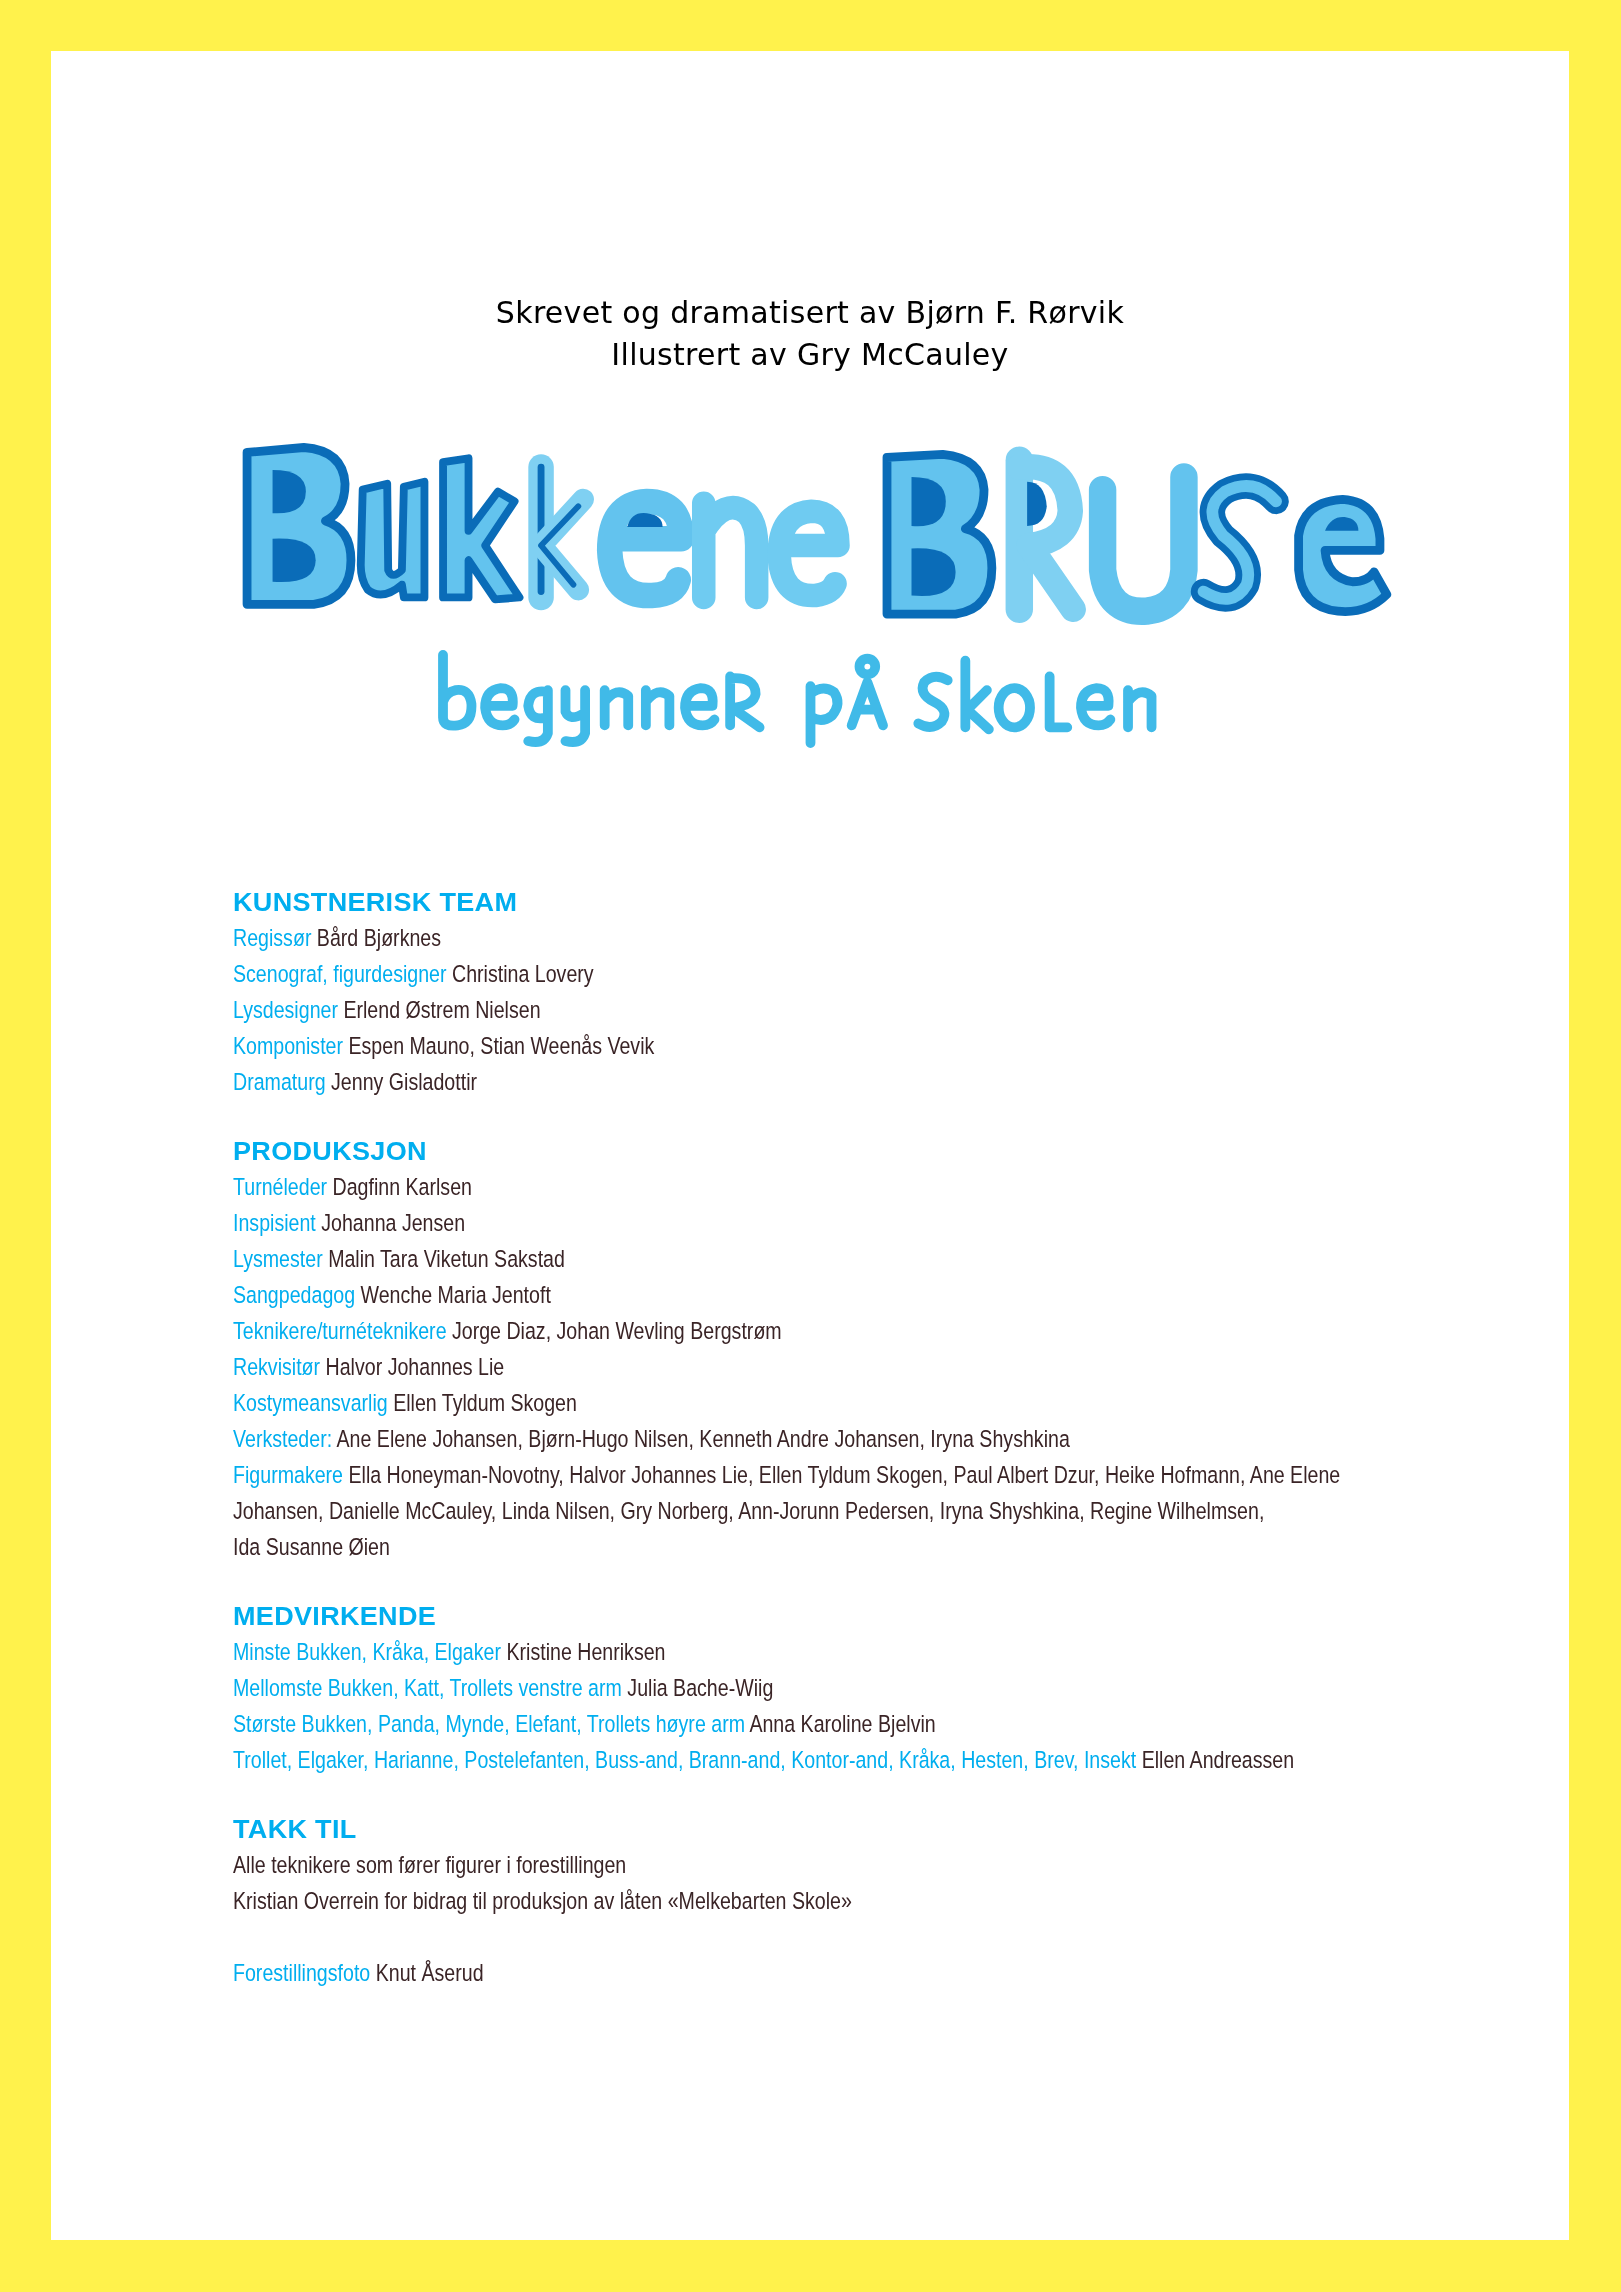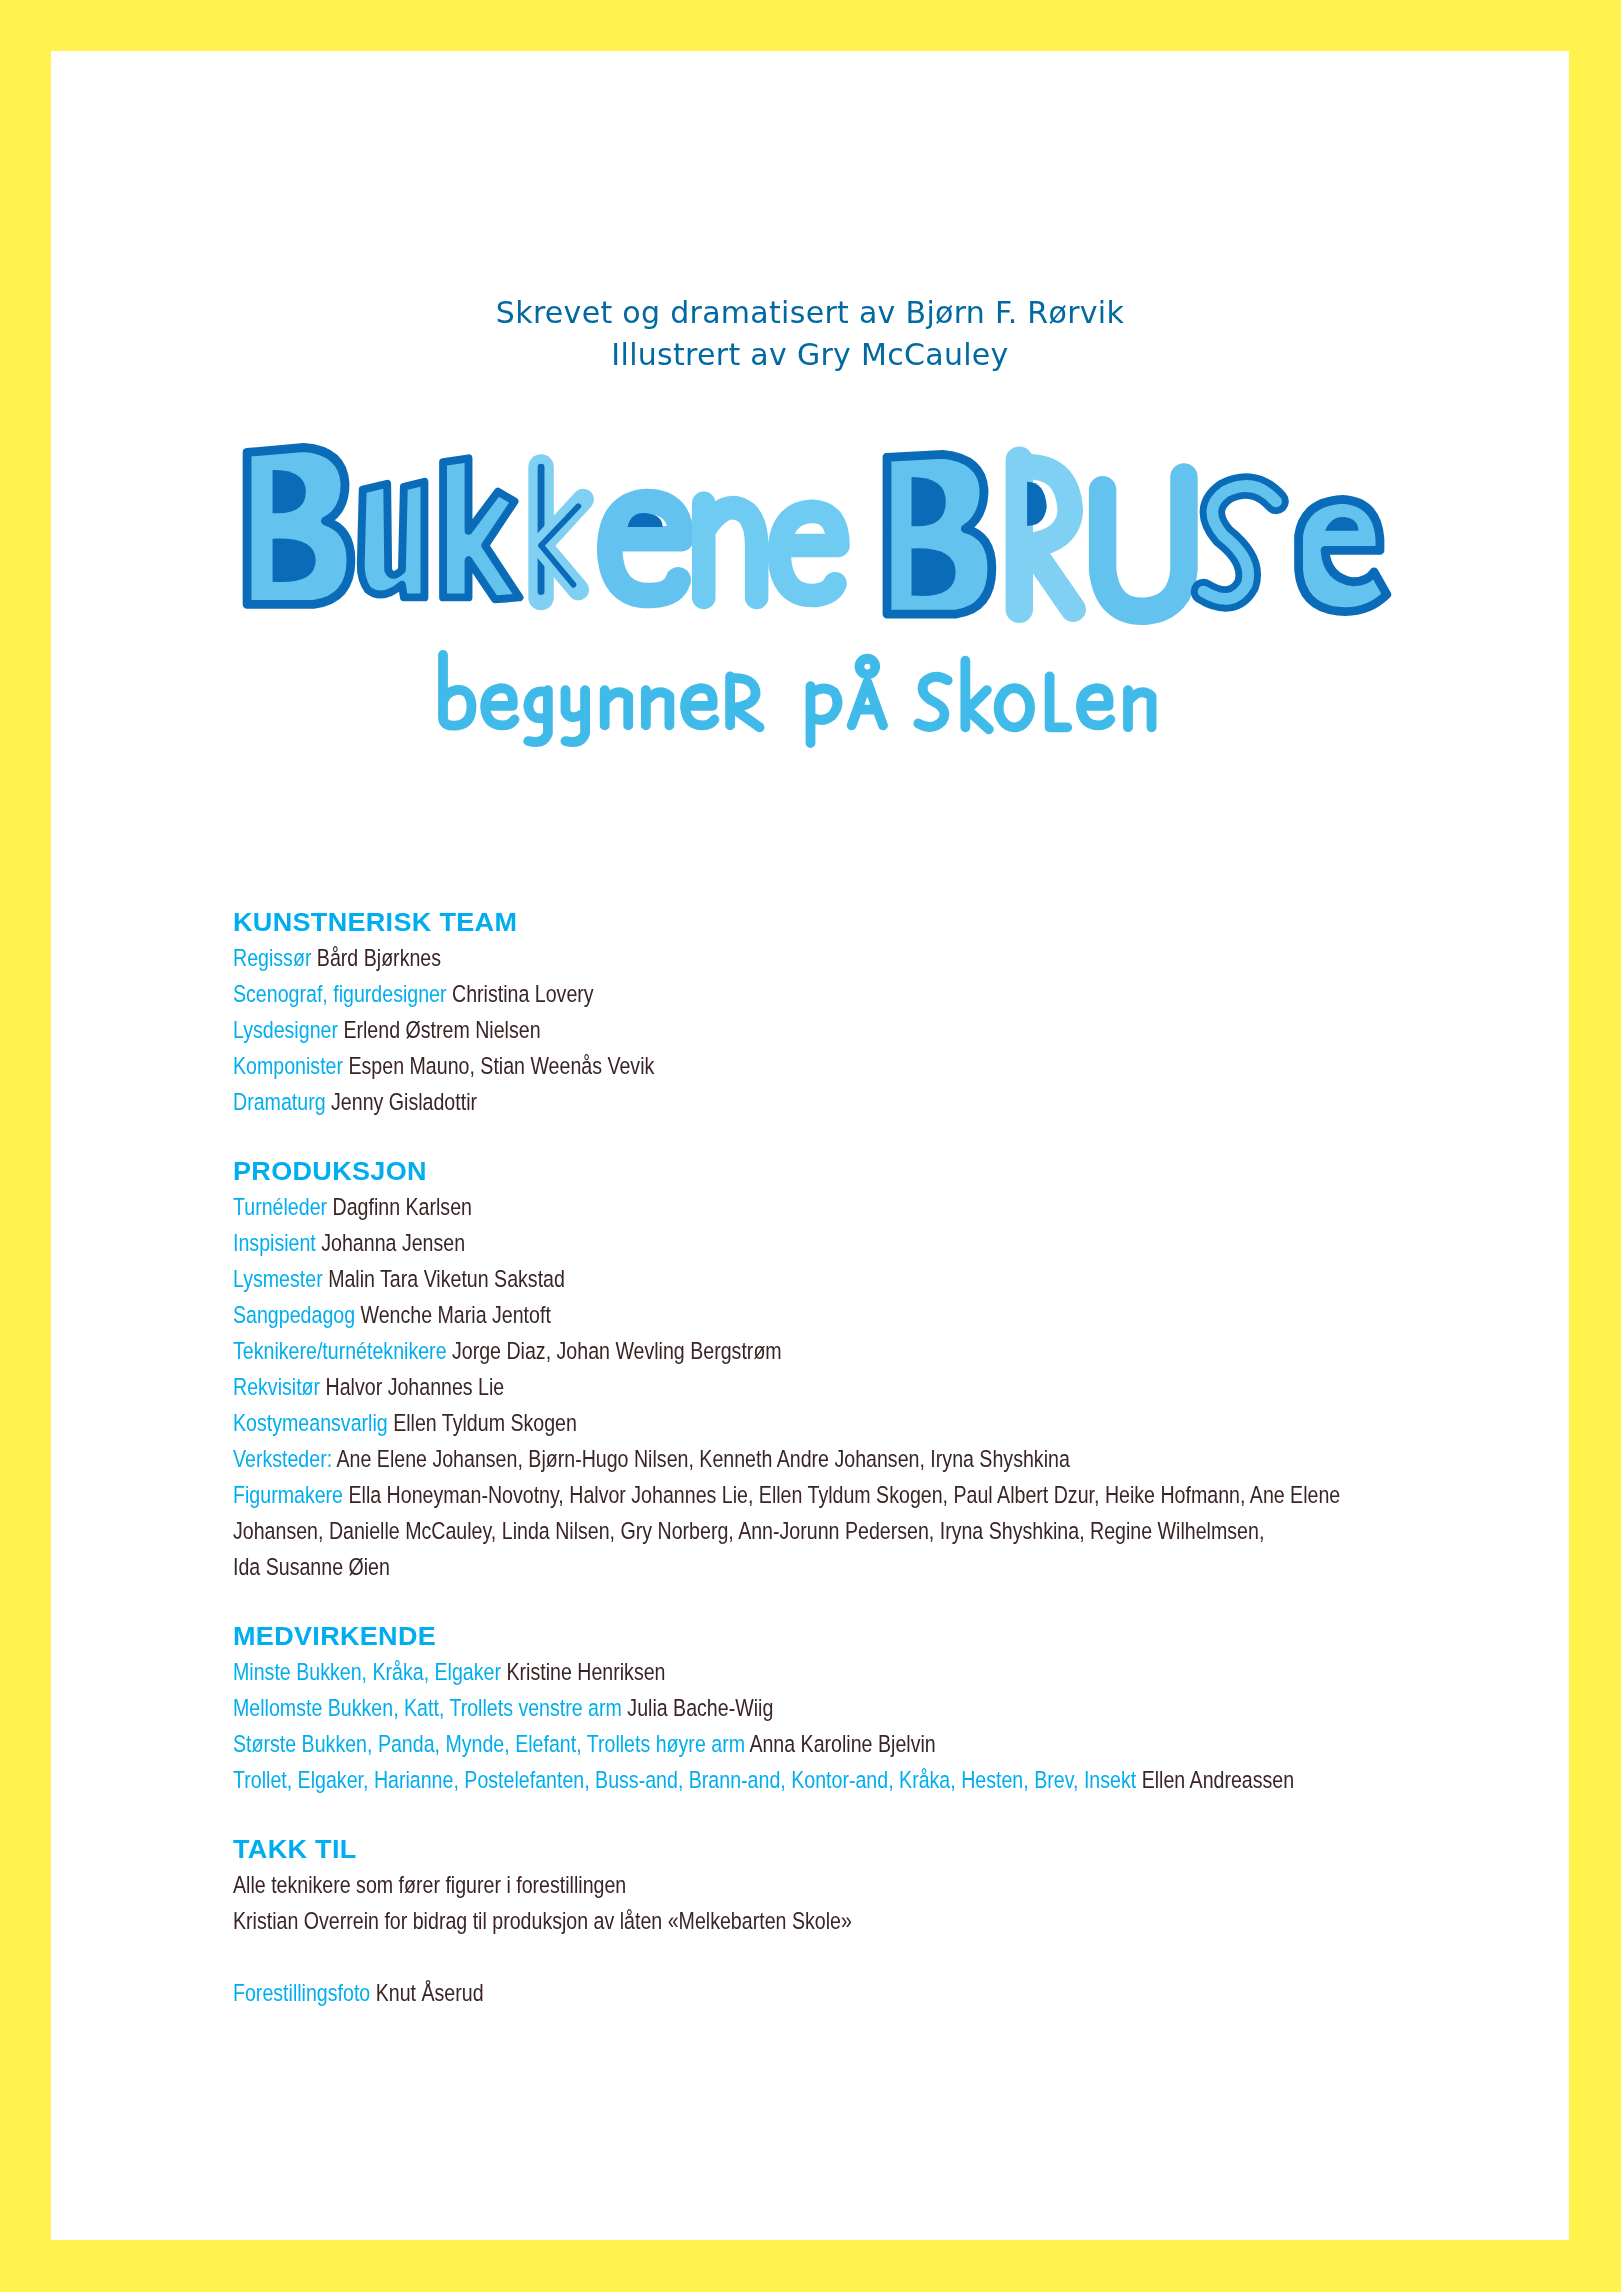--- a/index.html
+++ b/index.html
@@ -15,21 +15,21 @@
     left: 51px; top: 51px;
     width: 1518px; height: 2189px;
     background: #ffffff;
   }
   .byline {
     position: absolute;
     left: 0; width: 100%;
     text-align: center;
     font-family: "DejaVu Sans", sans-serif;
     font-size: 30px;
-    color: #0369a1;
+    color: #000000;
     letter-spacing: 0.3px;
   }
   .byline.l1 { top: 244px; }
   .byline.l2 { top: 286px; }
 
   .title-wrap {
     position: absolute;
     left: 184px; top: 372px;
     width: 1157px; height: 196px;
   }
@@ -40,21 +40,21 @@
     left: 377px; top: 596px;
     width: 765px; height: 98px;
   }
   .subtitle-wrap svg { width: 100%; height: 100%; overflow: visible; }
 
   .credits {
     position: absolute;
     left: 182px; top: 833px;
     width: 1235px;
   }
-  .section { margin-bottom: 33px; margin-top: 20px; }
+  .section { margin-bottom: 33px; }
   .section-heading {
     font-family: "Liberation Sans", sans-serif;
     font-weight: bold;
     font-size: 26.5px;
     color: #00AEEF;
     letter-spacing: 0.3px;
     line-height: 36px;
     height: 36px;
     transform: scaleX(1.02);
     transform-origin: left center;

